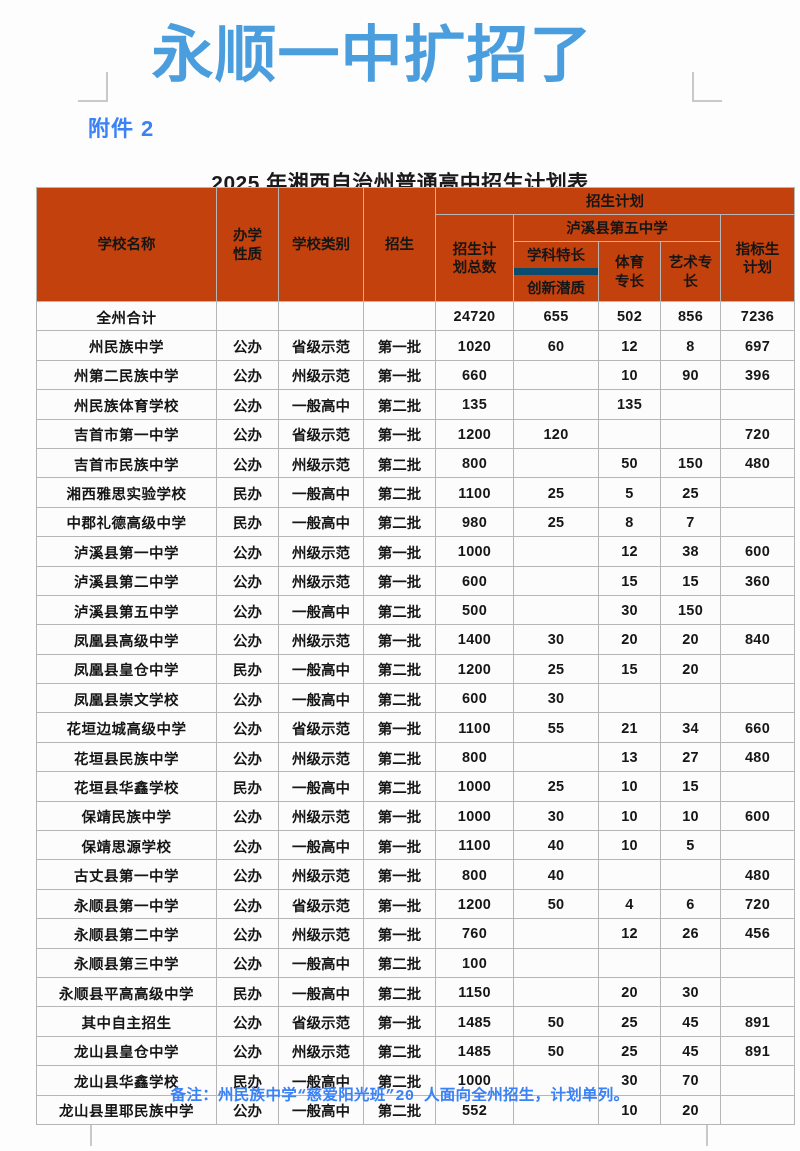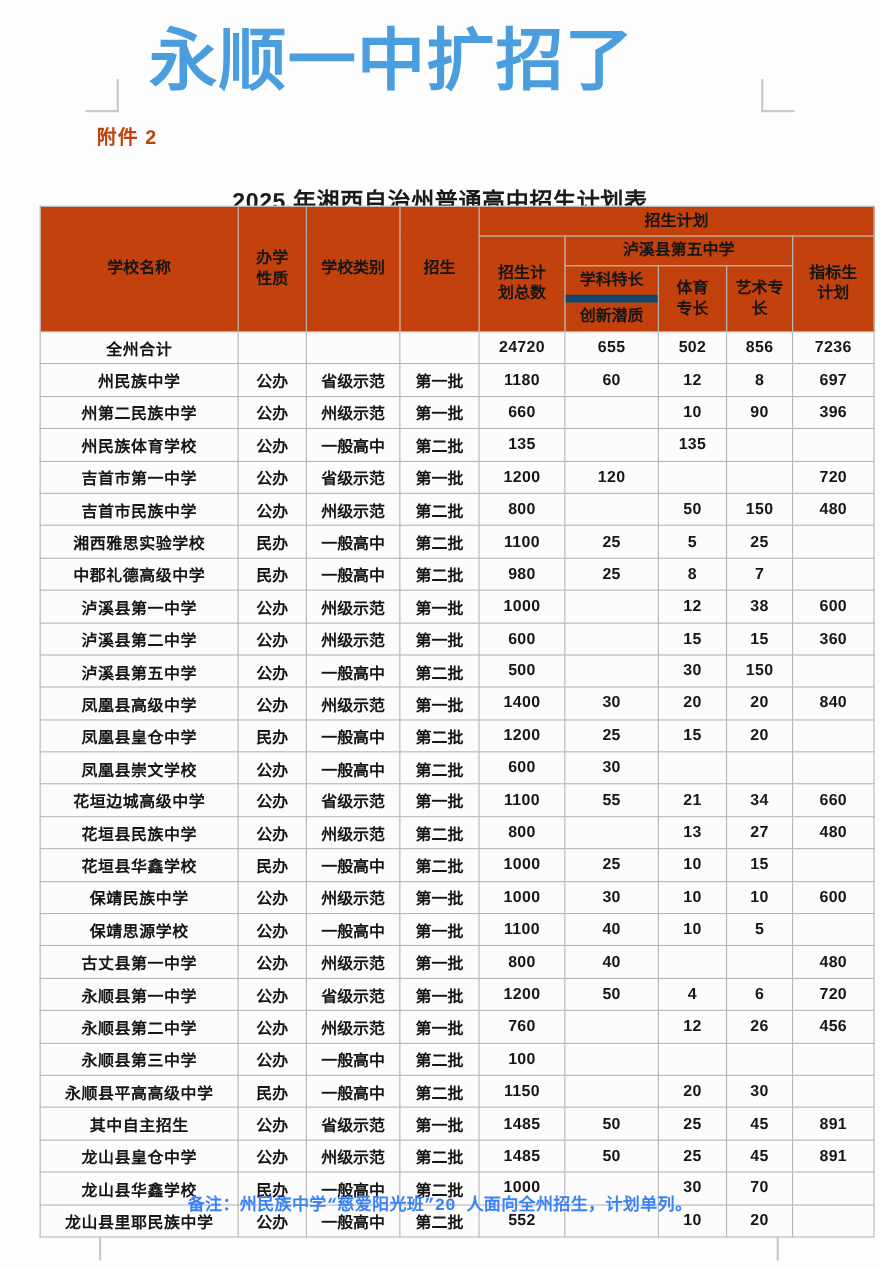--- a/index.html
+++ b/index.html
@@ -56,40 +56,40 @@
 
   #bracket-top-left     { left: 78px;  top: 72px; }
   #bracket-top-right    { left: 692px; top: 72px; }
   #bracket-bottom-left  { left: 62px;  top: 1116px; }
   #bracket-bottom-right { left: 706px; top: 1116px; }
 
   
   .banner {
     position: absolute;
     top: 22px;
-    left: 0;
+    left: 16px;
     width: 712px;
     text-align: center;
     font-family: "DejaVu Sans", "Liberation Sans", sans-serif;
     font-size: 62px;
     line-height: 1.05;
     font-weight: bold;
     color: #4a9ede;
     letter-spacing: 1px;
     white-space: nowrap;
   }
 
   
   .attachment {
     position: absolute;
     top: 110px;
     left: 88px;
-    font-size: 18px;
+    font-size: 22px;
     font-weight: bold;
-    color: #c2410c;
+    color: #3b82f6;
     letter-spacing: 1px;
   }
 
   
   .subtitle {
     position: absolute;
     top: 144px;
     left: 0;
     width: 800px;
     text-align: center;
@@ -237,21 +237,21 @@
             <td class="num">655</td>
             <td class="num">502</td>
             <td class="num">856</td>
             <td class="num">7236</td>
           </tr>
           <tr>
             <td class="school-name">州民族中学</td>
             <td>公办</td>
             <td>省级示范</td>
             <td>第一批</td>
-            <td class="num">1180</td>
+            <td class="num">1020</td>
             <td class="num">60</td>
             <td class="num">12</td>
             <td class="num">8</td>
             <td class="num">697</td>
           </tr>
           <tr>
             <td class="school-name">州第二民族中学</td>
             <td>公办</td>
             <td>州级示范</td>
             <td>第一批</td>

